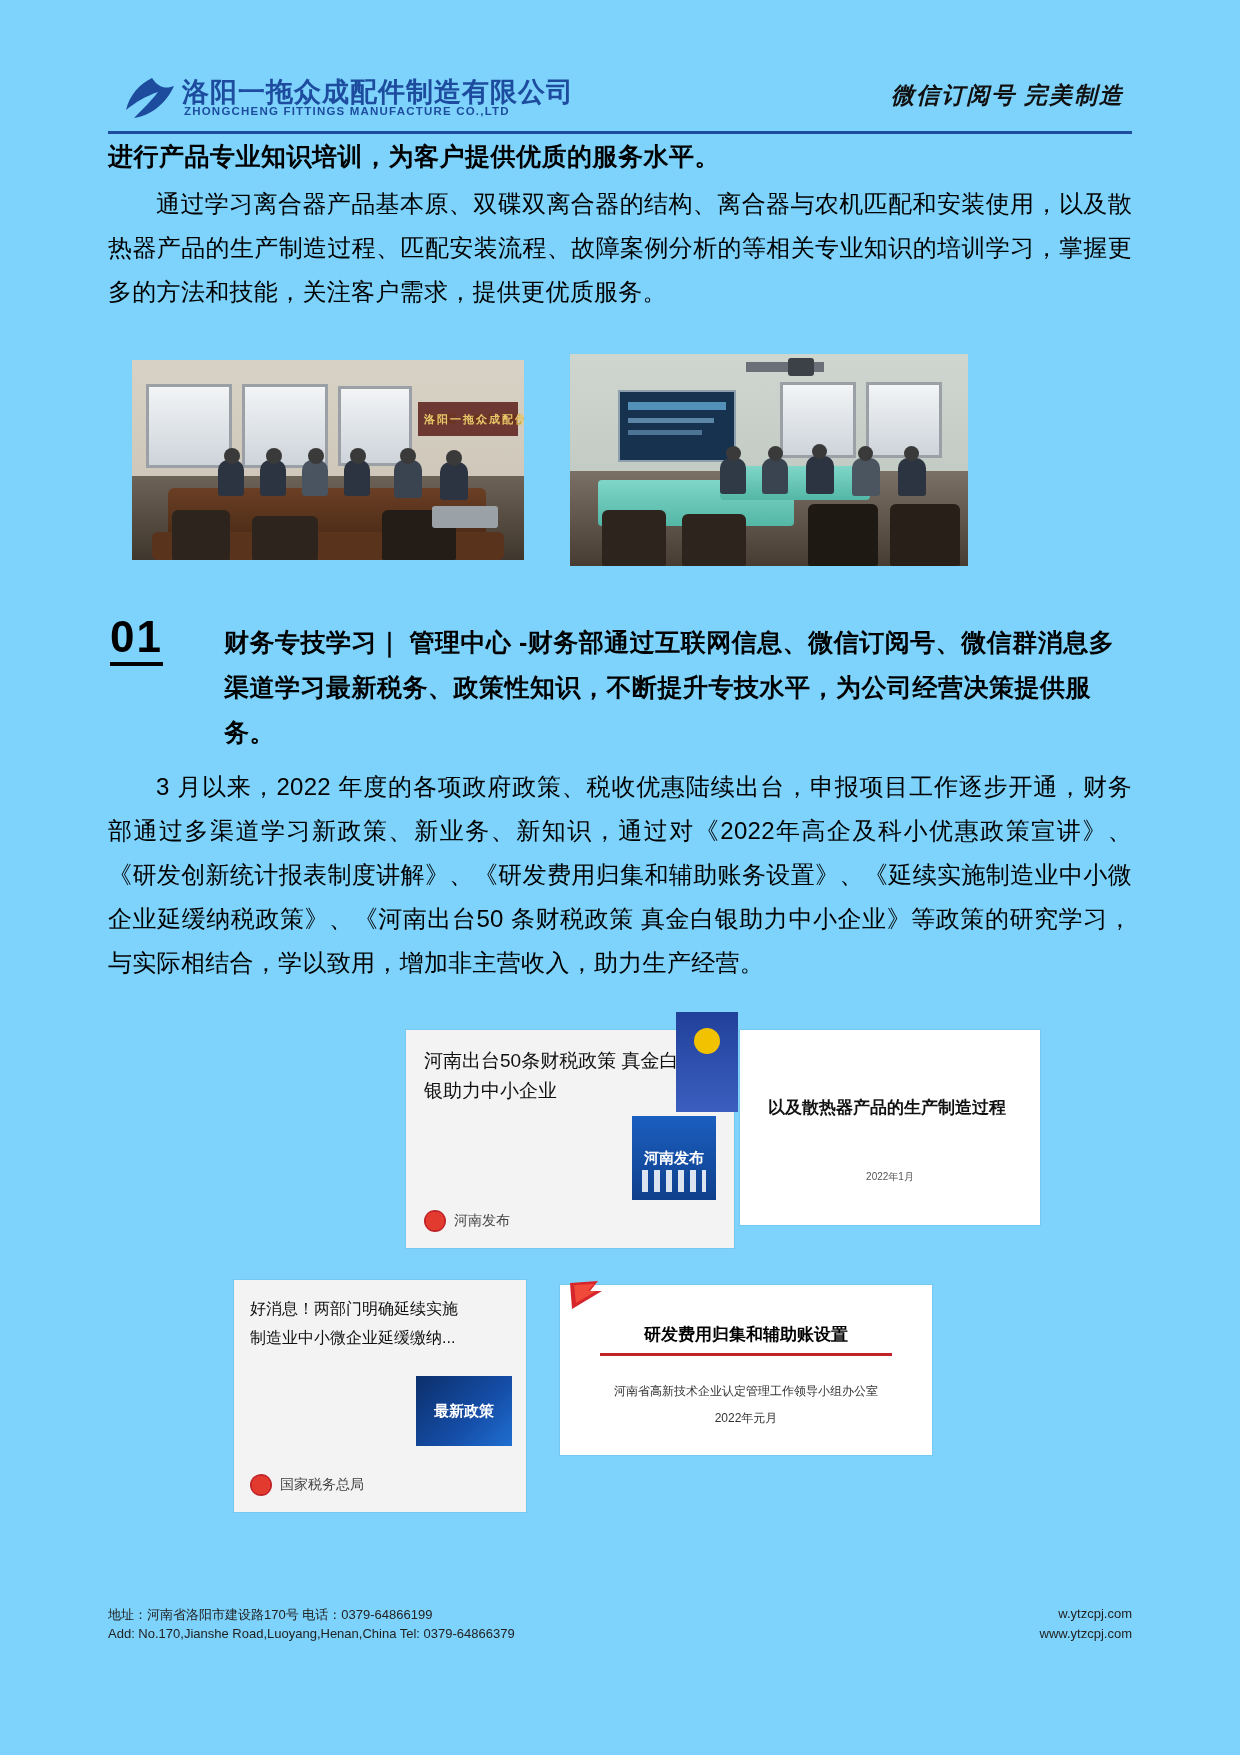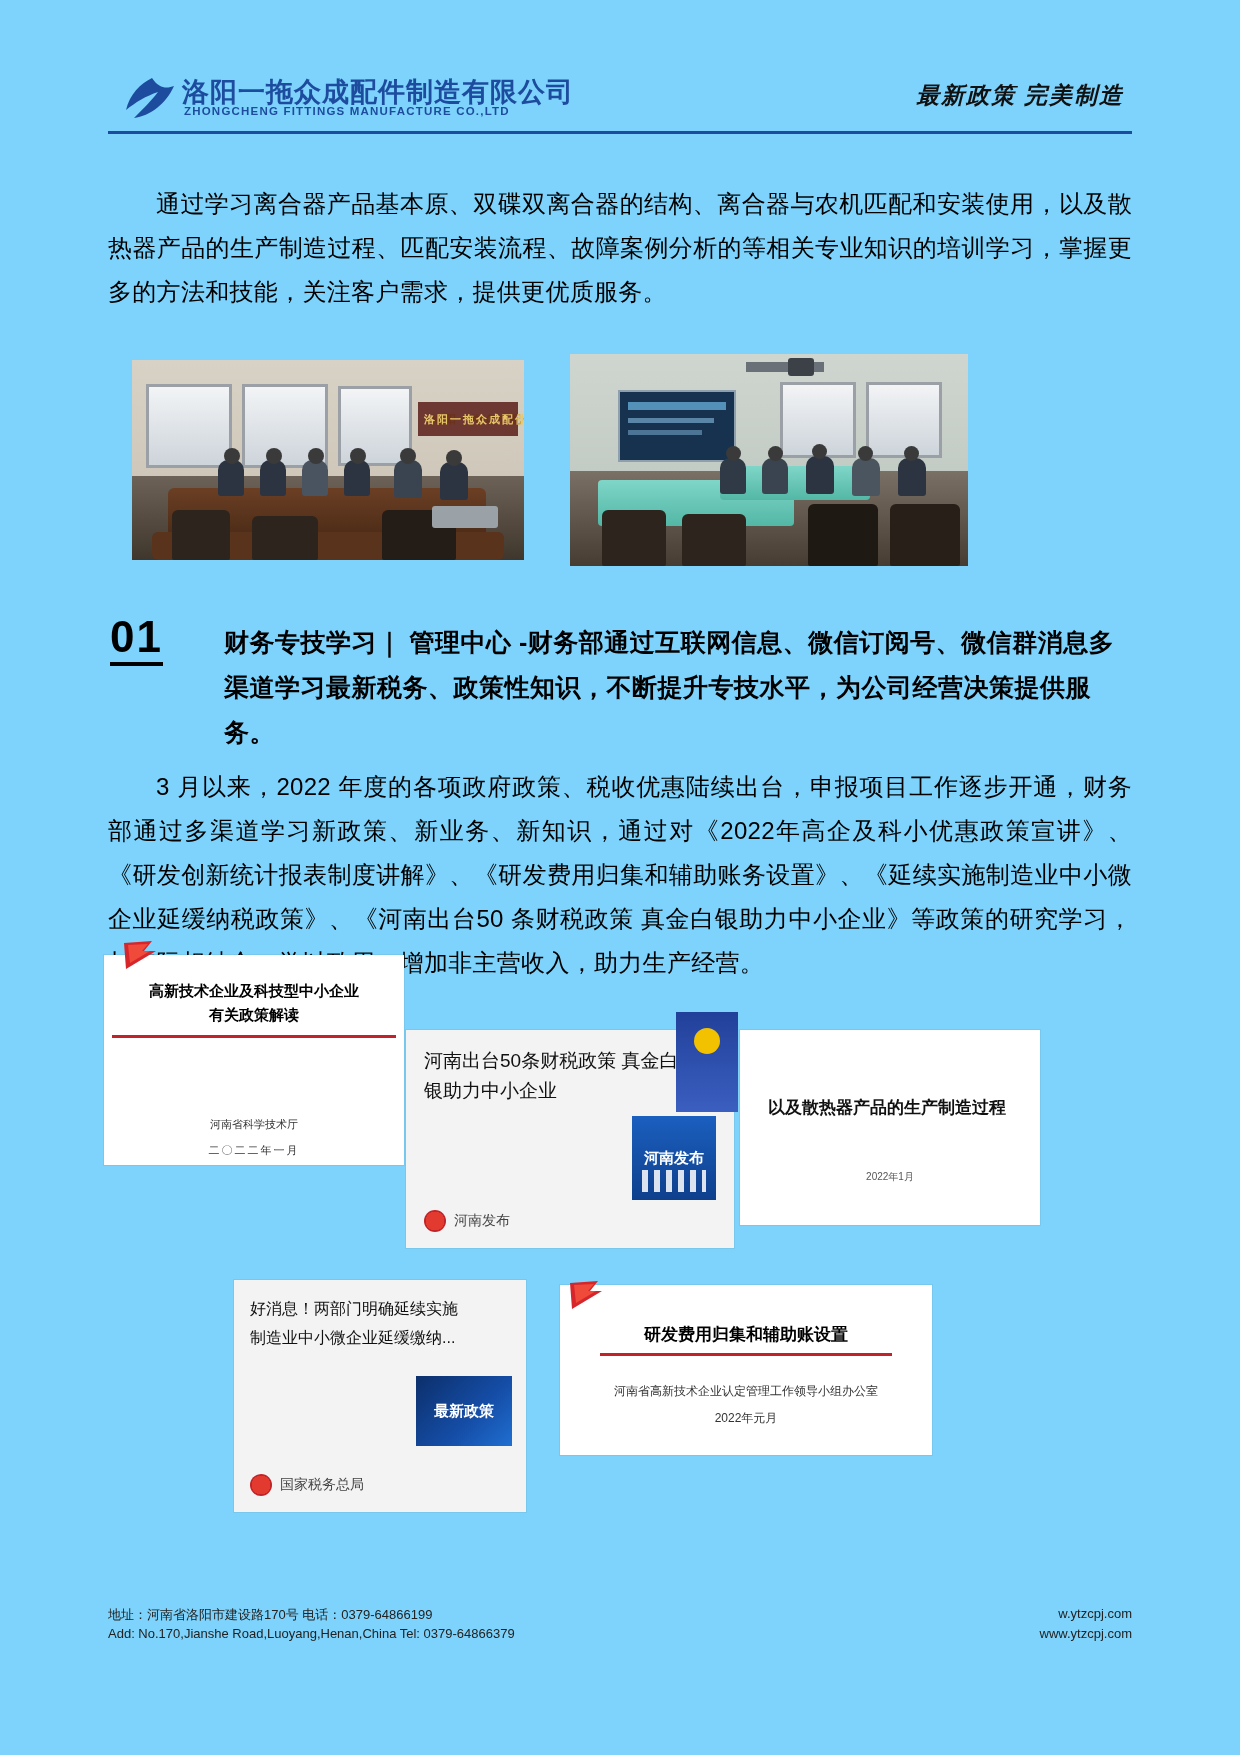--- a/index.html
+++ b/index.html
@@ -357,23 +357,24 @@
 <div class="page">
 
   <div class="header">
     <div class="logo-mark">
       <svg width="58" height="48" viewBox="0 0 58 48">
         <path d="M30 2 C18 8, 8 18, 4 34 C14 26, 24 20, 36 16 C30 24, 22 32, 12 42 C28 40, 44 28, 52 10 C46 12, 38 14, 30 2 Z" fill="#1d4c9e"></path>
       </svg>
     </div>
     <div class="logo-text-cn">洛阳一拖众成配件制造有限公司</div>
     <div class="logo-text-en">ZHONGCHENG FITTINGS MANUFACTURE CO.,LTD</div>
-    <div class="slogan">最新政策  完美制造</div>
-  </div>
-
+    <div class="slogan">微信订阅号  完美制造</div>
+  </div>
+
+  <div class="lead-title">进行产品专业知识培训，为客户提供优质的服务水平。</div>
 
   <div class="para para-1">通过学习离合器产品基本原、双碟双离合器的结构、离合器与农机匹配和安装使用，以及散热器产品的生产制造过程、匹配安装流程、故障案例分析的等相关专业知识的培训学习，掌握更多的方法和技能，关注客户需求，提供更优质服务。</div>
 
   <div class="photo photo-1">
     <div class="room">
       <div class="wall"></div>
       <div class="floor"></div>
       <div class="win" style="left:14px; top:24px; width:86px; height:84px;"></div>
       <div class="win" style="left:110px; top:24px; width:86px; height:84px;"></div>
       <div class="win" style="left:206px; top:26px; width:74px; height:80px;"></div>
@@ -436,35 +437,20 @@
       <div class="chair" style="left:238px; top:150px; width:70px; height:62px; background:#1f1913;"></div>
       <div class="chair" style="left:320px; top:150px; width:70px; height:62px; background:#271f18;"></div>
     </div>
   </div>
 
   <div class="sec-num">01</div>
   <div class="sec-title">财务专技学习｜ 管理中心 -财务部通过互联网信息、微信订阅号、微信群消息多渠道学习最新税务、政策性知识，不断提升专技水平，为公司经营决策提供服务。</div>
 
   <div class="para para-2">3 月以来，2022 年度的各项政府政策、税收优惠陆续出台，申报项目工作逐步开通，财务部通过多渠道学习新政策、新业务、新知识，通过对《2022年高企及科小优惠政策宣讲》、《研发创新统计报表制度讲解》、《研发费用归集和辅助账务设置》、《延续实施制造业中小微企业延缓纳税政策》、《河南出台50 条财税政策 真金白银助力中小企业》等政策的研究学习，与实际相结合，学以致用，增加非主营收入，助力生产经营。</div>
 
-  <div class="card card-a">
-    <div class="flag">
-      <svg width="36" height="34" viewBox="0 0 36 34">
-        <path d="M2 4 L30 2 L22 12 L34 12 L4 30 Z" fill="#d6262b"></path>
-        <path d="M6 6 L26 5 L20 12 L28 12 L8 24 Z" fill="#f04a3a"></path>
-      </svg>
-    </div>
-    <div class="t">
-      <span>高新技术企业及科技型中小企业</span><br>
-      <span>有关政策解读</span>
-    </div>
-    <div class="rule"></div>
-    <div class="s1">河南省科学技术厅</div>
-    <div class="s2">二〇二二年一月</div>
-  </div>
 
   <div class="card card-b">
     <div class="t">
       <span>河南出台50条财税政策 真金白</span><br>
       <span>银助力中小企业</span>
     </div>
     <div class="thumb">
       <span>河南发布</span>
       <div class="bars"></div>
     </div>

